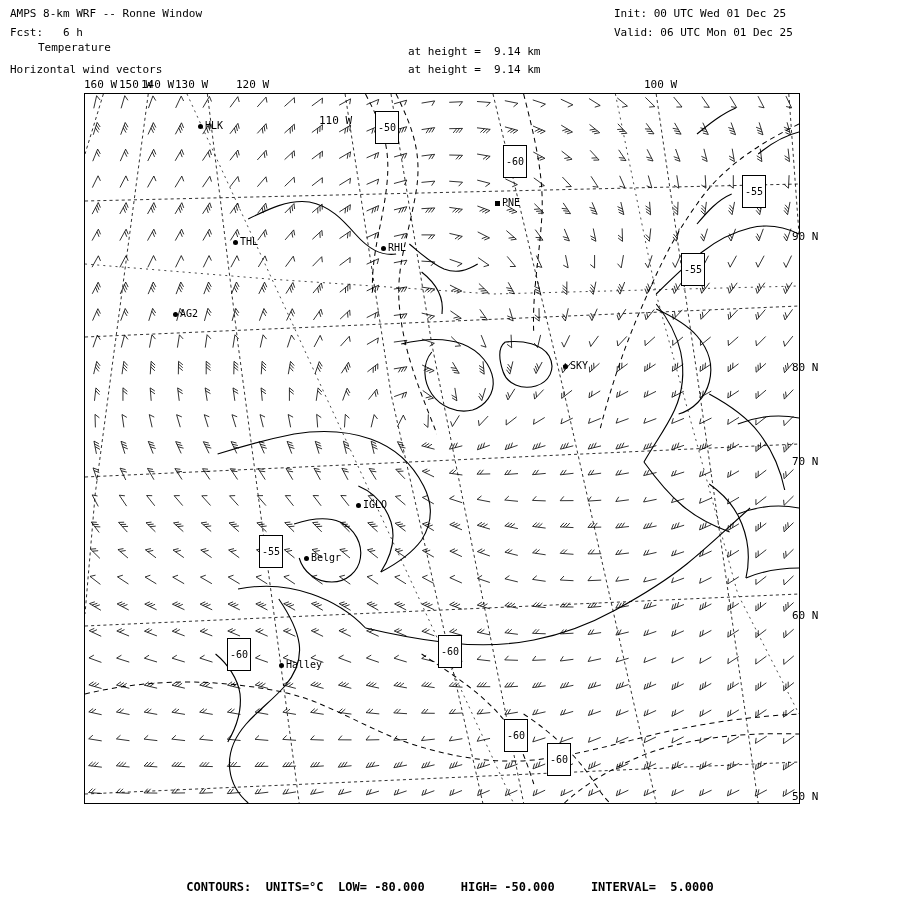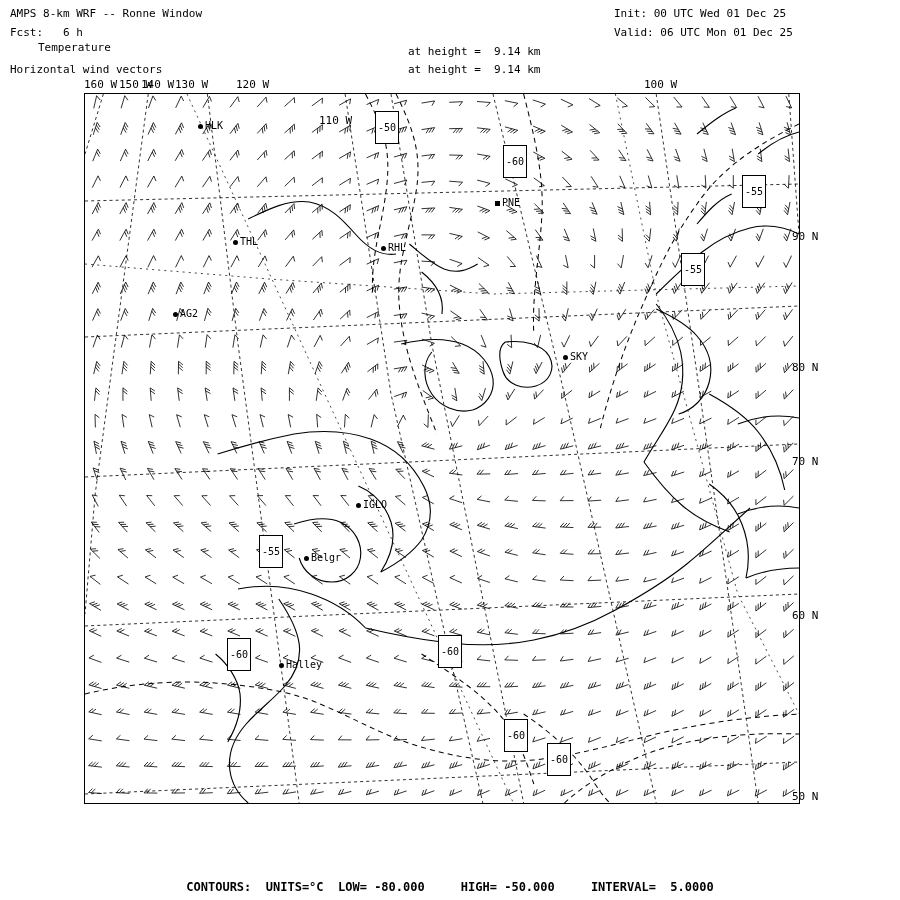--- a/index.html
+++ b/index.html
@@ -824,21 +824,21 @@
         <path d="M695.6,695.6 L684.4,702.4 M684.4,702.4 L685.2,696.9 M686.9,700.9 L687.7,695.4"></path>
       </g>
   </svg>
 
   <div id="station-layer">
       <div class="stn" style="left: 113px; top: 26px;"><span class="dot"></span><span>HLK</span></div>
       <div class="stn" style="left: 410px; top: 59px; margin-top: 44px;"><span class="sq"></span><span>PNE</span></div>
       <div class="stn" style="left: 148px; top: 142px;"><span class="dot"></span><span>THL</span></div>
       <div class="stn" style="left: 296px; top: 148px;"><span class="dot"></span><span>RHL</span></div>
       <div class="stn" style="left: 88px; top: 214px;"><span class="dot"></span><span>AG2</span></div>
-      <div class="stn" style="left: 478px; top: 257px;"><span class="dot"></span><span>SKY</span></div>
+      <div class="stn" style="left: 478px; top: 266px;"><span class="dot"></span><span>SKY</span></div>
       <div class="stn" style="left: 271px; top: 405px;"><span class="dot"></span><span>IGLO</span></div>
       <div class="stn" style="left: 219px; top: 458px;"><span class="dot"></span><span>Belgr</span></div>
       <div class="stn" style="left: 194px; top: 565px;"><span class="dot"></span><span>Halley</span></div>
     </div>
   <div id="clabel-layer" style="position:absolute;left:0;top:0;width:100%;height:100%;">
       <div class="clabel" style="left: 290px; top: 17px;">-50</div>
       <div class="clabel" style="left: 418px; top: 51px;">-60</div>
       <div class="clabel" style="left: 657px; top: 81px;">-55</div>
       <div class="clabel" style="left: 596px; top: 159px;">-55</div>
       <div class="clabel" style="left: 174px; top: 441px;">-55</div>

